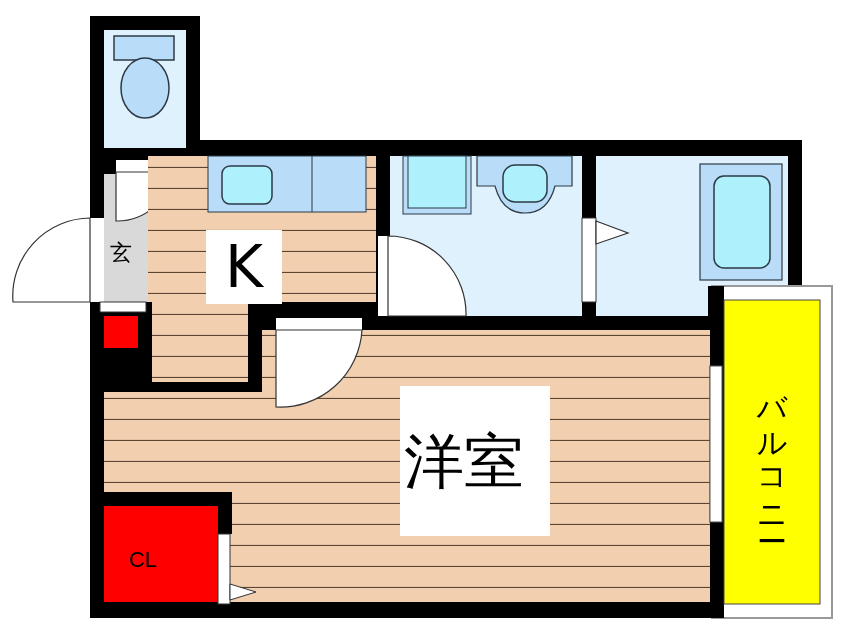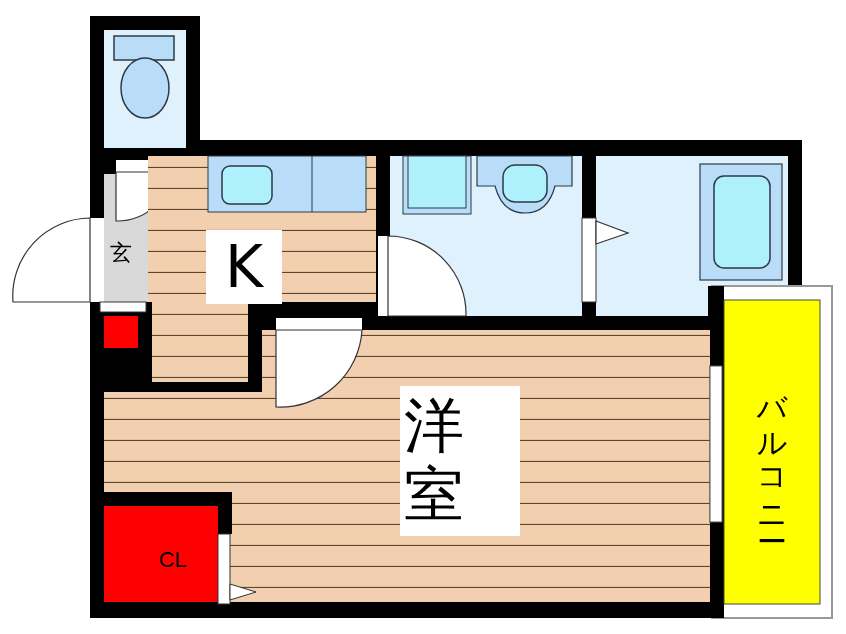--- a/index.html
+++ b/index.html
@@ -1,23 +1,23 @@
 <!DOCTYPE html>
 <html><head>
 <meta charset="utf-8">
 <style>
   html, body { margin:0; padding:0; background:#ffffff; }
   body { width:846px; height:634px; position:relative; overflow:hidden; font-family:"DejaVu Sans", sans-serif; }
   #plan { position:absolute; left:0; top:0; width:846px; height:634px; }
   .lbl { position:absolute; background:#ffffff; color:#000; display:flex; align-items:center; justify-content:center; line-height:1; }
   .lbl-k { left:206px; top:230px; width:76px; height:74px; font-size:58px; font-family:"DejaVu Sans", sans-serif; }
-  .lbl-yoshitsu { left:400px; top:386px; width:120px; height:150px; font-size:60px; flex-direction:column; align-items:flex-start; padding-left:4px; box-sizing:border-box;font-family:Liberation Serif, serif; }
+  .lbl-yoshitsu { left:400px; top:386px; width:150px; height:150px; font-size:60px; flex-direction:column; align-items:flex-start; padding-left:4px; box-sizing:border-box; }
   .lbl-yoshitsu span { display:block; line-height:1.15; }
   .lbl-genkan { left:104px; top:238px; width:34px; height:30px; background:transparent; font-size:22px; }
-  .lbl-cl { left:118px; top:506px; width:110px; height:108px; background:transparent; font-size:22px; font-family:"Liberation Sans", sans-serif; }
+  .lbl-cl { left:88px; top:506px; width:110px; height:108px; background:transparent; font-size:22px; font-family:"Liberation Sans", sans-serif; }
   .lbl-balcony { left:724px; top:300px; width:96px; height:304px; background:transparent; font-size:30px; writing-mode:vertical-rl; letter-spacing:4px; }
 </style>
 </head>
 <body>
 
 <svg id="plan" viewBox="0 0 846 634" xmlns="http://www.w3.org/2000/svg">
   <defs>
     <pattern id="wood" x="0" y="0" width="20" height="21" patternUnits="userSpaceOnUse">
       <rect width="20" height="21" fill="#f2cfae"></rect>
       <line x1="0" y1="20.5" x2="20" y2="20.5" stroke="#5a4632" stroke-width="1.2"></line>

